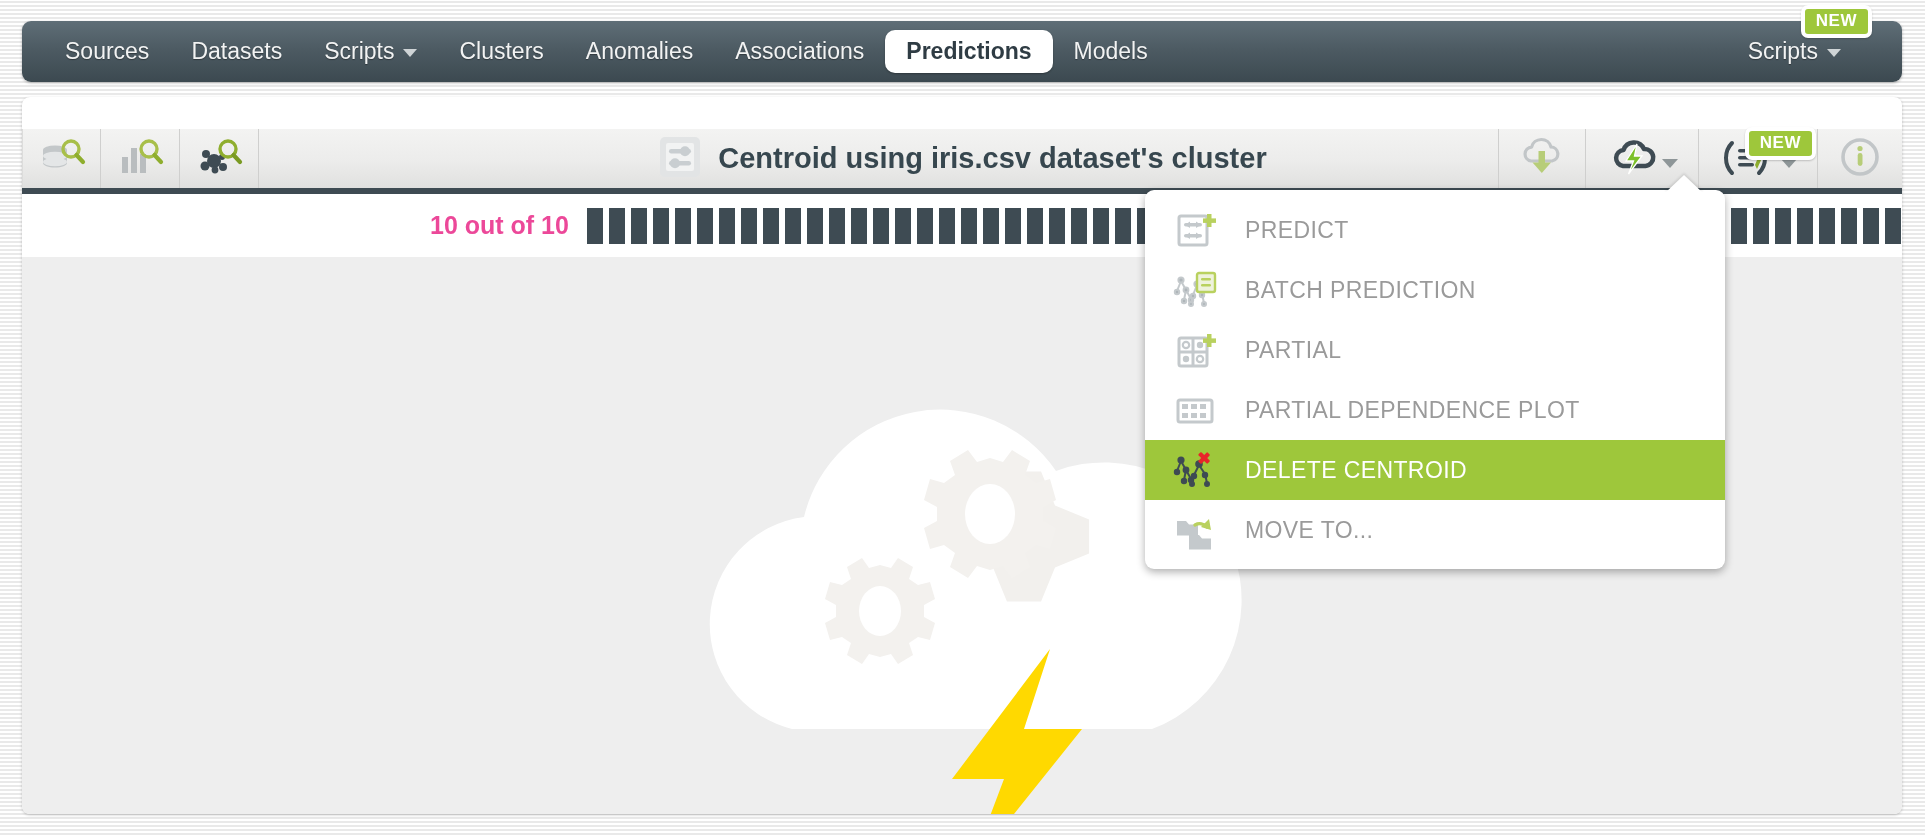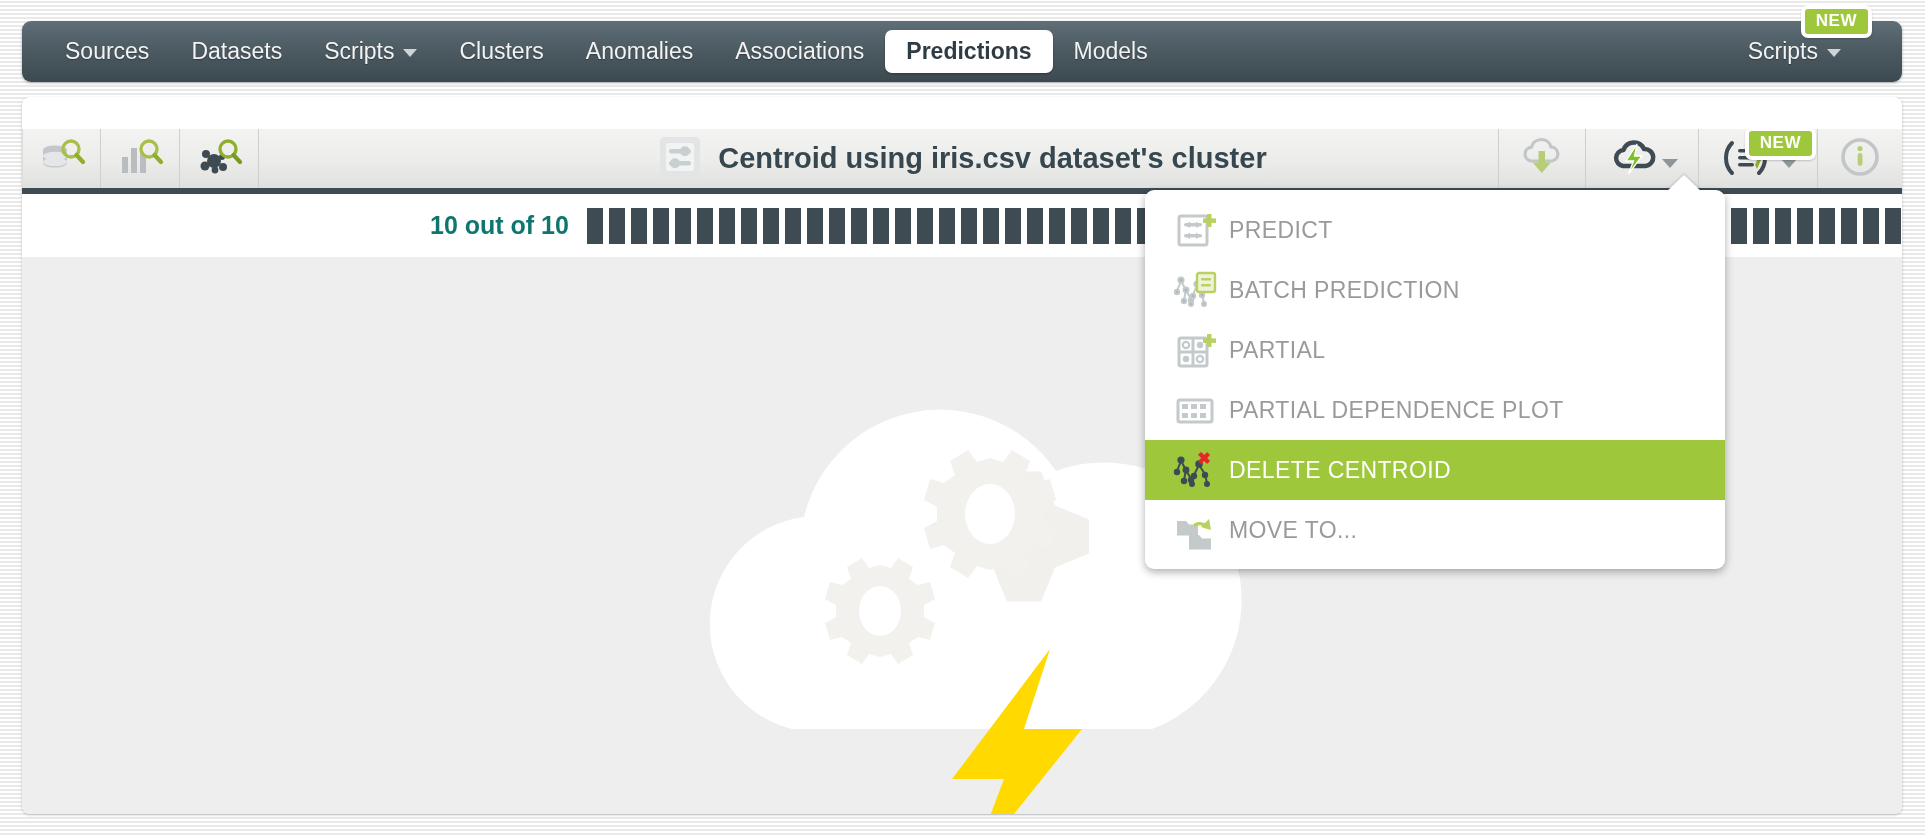--- a/index.html
+++ b/index.html
@@ -40,20 +40,21 @@
     display: flex; align-items: center; gap: 9px;
     cursor: pointer;
     text-shadow: 0 1px 1px rgba(0,0,0,0.35);
   }
   .nav-item.active {
     background: #ffffff;
     color: #2f3c44;
     font-weight: bold;
     text-shadow: none;
     box-shadow: 0 1px 2px rgba(0,0,0,0.3);
+    border-radius: 10px;
   }
   .caret {
     width: 0; height: 0;
     border-left: 7px solid transparent;
     border-right: 7px solid transparent;
     border-top: 8px solid #cfd4d6;
     display: inline-block;
     margin-top: 3px;
   }
   .nav-right {
@@ -137,21 +138,21 @@
   .badge-actions { right: 86px; top: -2px; z-index: 40; }
 
   
   .progress-band {
     height: 63px;
     background: #ffffff;
     display: flex; align-items: center;
     position: relative;
   }
   .progress-label {
-    font-size: 25px; font-weight: bold; color: #0f766e;
+    font-size: 25px; font-weight: bold; color: #ec4899;
     margin-left: 408px;
     white-space: nowrap;
   }
   .progress-bar {
     margin-left: 18px;
     height: 36px;
     flex: 1;
     margin-right: 0;
     background: repeating-linear-gradient(90deg,
         #3e4b53 0px, #3e4b53 16px,
@@ -189,21 +190,21 @@
     left: 1665px; top: 175px;
     width: 0; height: 0;
     border-left: 19px solid transparent;
     border-right: 19px solid transparent;
     border-bottom: 18px solid #ffffff;
     z-index: 51;
     filter: drop-shadow(0 -2px 1px rgba(0,0,0,0.10));
   }
   .menu-item {
     display: flex; align-items: center;
-    gap: 10px;
+    gap: 26px;
     height: 60px;
     padding: 0 28px;
     color: #9a9a9a;
     font-size: 23px;
     letter-spacing: .4px;
     cursor: pointer;
     white-space: nowrap;
   }
   .menu-item.highlight {
     background: #9ec73b;

